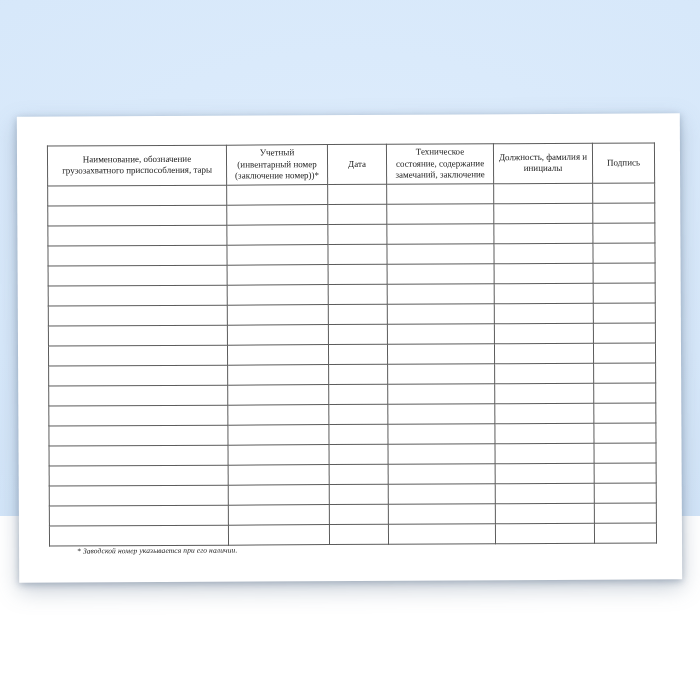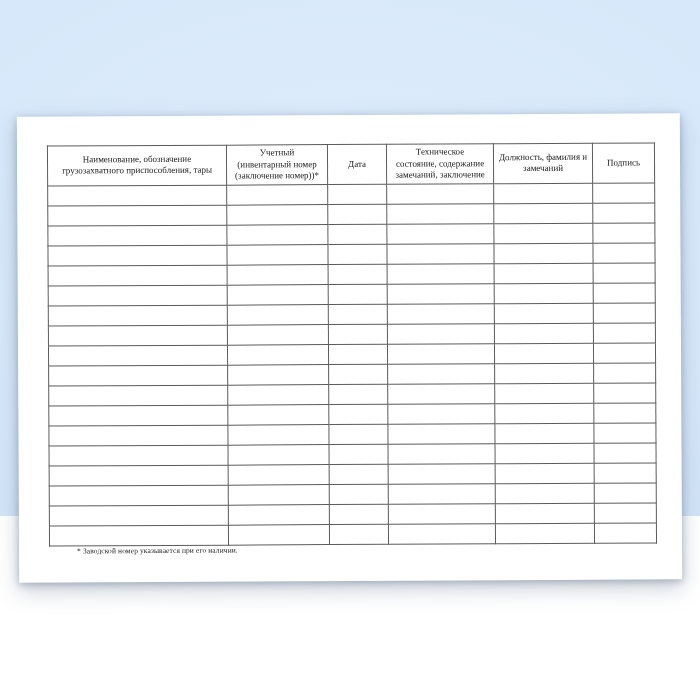--- a/index.html
+++ b/index.html
@@ -59,20 +59,21 @@
   .col-4 { width: 107px; }
   .col-5 { width: 99px; }
   .col-6 { width: 62px; }
   .footnote {
     position: absolute;
     left: 58px; top: 430px;
     font-size: 7.5px;
     line-height: 9px;
     color: var(--ink, #1d1d1d);
     letter-spacing: 0.1px;
+    font-style: italic;
   }
 </style>
 </head>
 <body>
 
 <div class="stage">
   <div class="paper">
     <table class="journal">
       <colgroup id="colgroup">
           <col class="col-1">
@@ -87,21 +88,21 @@
             <th>Наименование, обозначение
 грузозахватного приспособления, тары</th>
             <th>Учетный
 (инвентарный номер
 (заключение номер))*</th>
             <th>Дата</th>
             <th>Техническое
 состояние, содержание
 замечаний, заключение</th>
             <th>Должность, фамилия и
-замечаний</th>
+инициалы</th>
             <th>Подпись</th>
           </tr>
       </thead>
       <tbody id="table-body">
           <tr>
             <td></td>
             <td></td>
             <td></td>
             <td></td>
             <td></td>

